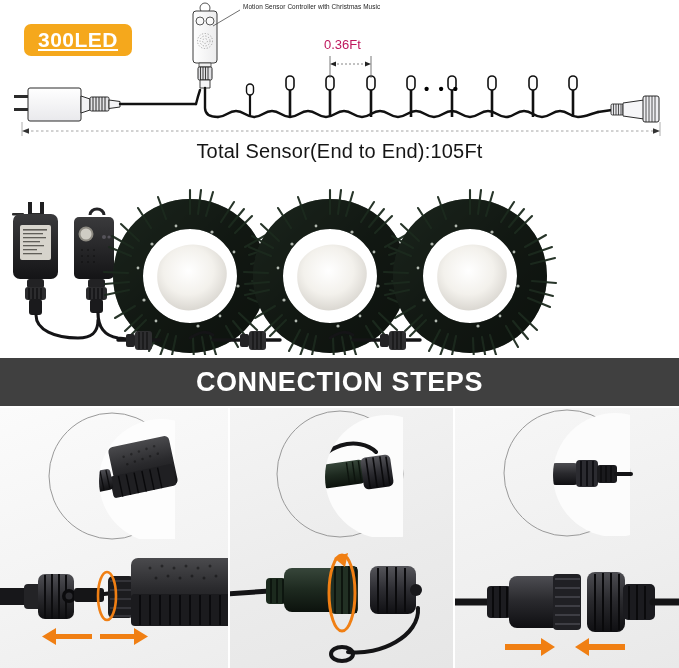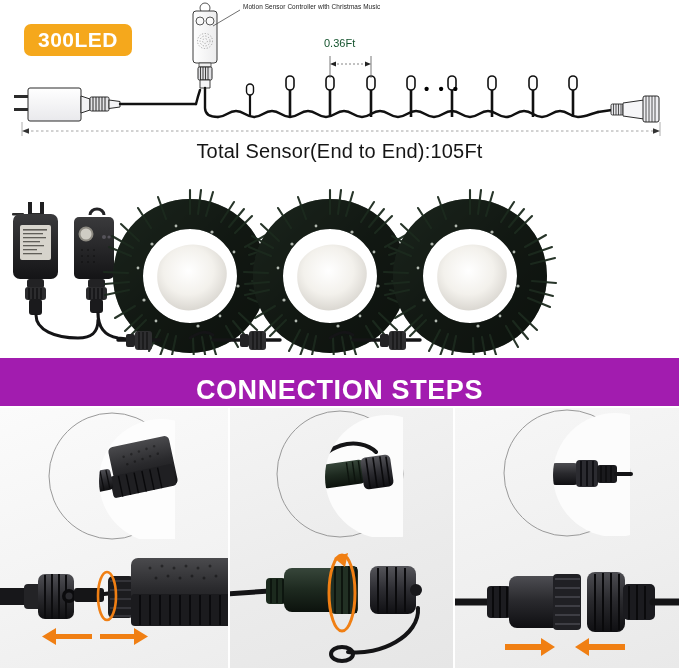--- a/index.html
+++ b/index.html
@@ -12,28 +12,29 @@
   #page { position: relative; width: 679px; height: 668px; background:#fff; }
 
   
   #diagram { position:absolute; left:0; top:0; width:679px; height:180px; background:#fff; }
   .badge-300 {
     position:absolute; left:24px; top:24px;
     background:#F5A81C; color:#fff;
     font-size:21px; font-weight:bold; letter-spacing:.5px;
     padding:5px 14px 6px; border-radius:7px;
     line-height:1;
+    text-decoration:underline;
   }
   .ctrl-label {
     position:absolute; left:243px; top:3px;
     font-size:6.4px; color:#222; white-space:nowrap; letter-spacing:.1px;
   }
   .dim-036 {
     position:absolute; left:324px; top:37px;
-    font-size:11px; color:#14532d; white-space:nowrap;
+    font-size:13px; color:#be185d; white-space:nowrap;
   }
   .total-len {
     position:absolute; left:0; top:140px; width:679px;
     text-align:center; font-size:20px; color:#151515; letter-spacing:.2px;
   }
   .dots3 { position:absolute; left:424px; top:80px; color:#000; font-size:15px; letter-spacing:2.5px; font-weight:bold;}
 
   
   #sets { position:absolute; left:0; top:180px; width:679px; height:175px; background:#fff; }
   .connect-up {
@@ -46,21 +47,21 @@
     width:92px; height:32px; border-radius:6px;
     background:#F5A81C; color:#fff;
     font-size:19px; font-weight:bold;
     display:flex; align-items:center; justify-content:center;
     letter-spacing:.3px;
   }
 
   
   #banner {
     position:absolute; left:0; top:358px; width:679px; height:48px;
-    background:#a21caf; display:flex; align-items:flex-end; justify-content:center;
+    background:#404040; display:flex; align-items:center; justify-content:center;
   }
   #banner .txt {
     color:#fff; font-size:27px; font-weight:bold; letter-spacing:.6px;
   }
 
   
   #steps { position:absolute; left:0; top:408px; width:679px; height:260px; display:flex; gap:2px; }
   .panel { position:relative; height:260px; overflow:hidden; }
   .panel.p1 { width:228px; background:linear-gradient(160deg,#fbfbfb 0%,#f3f3f3 60%,#ededed 100%); }
   .panel.p2 { width:223px; background:linear-gradient(160deg,#f4f4f4 0%,#ebebeb 60%,#e6e6e6 100%); }

